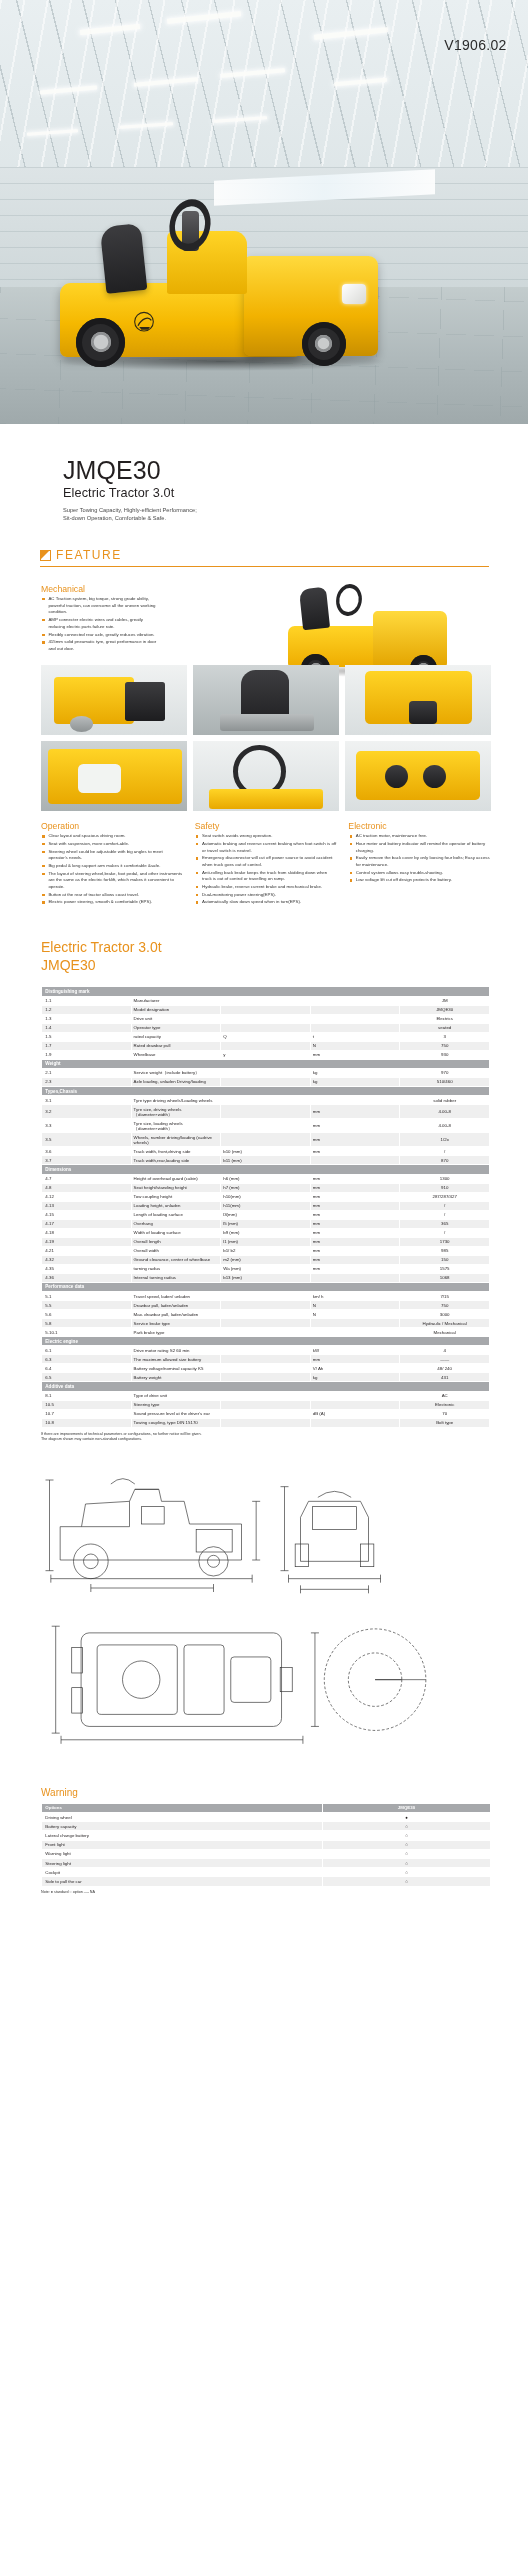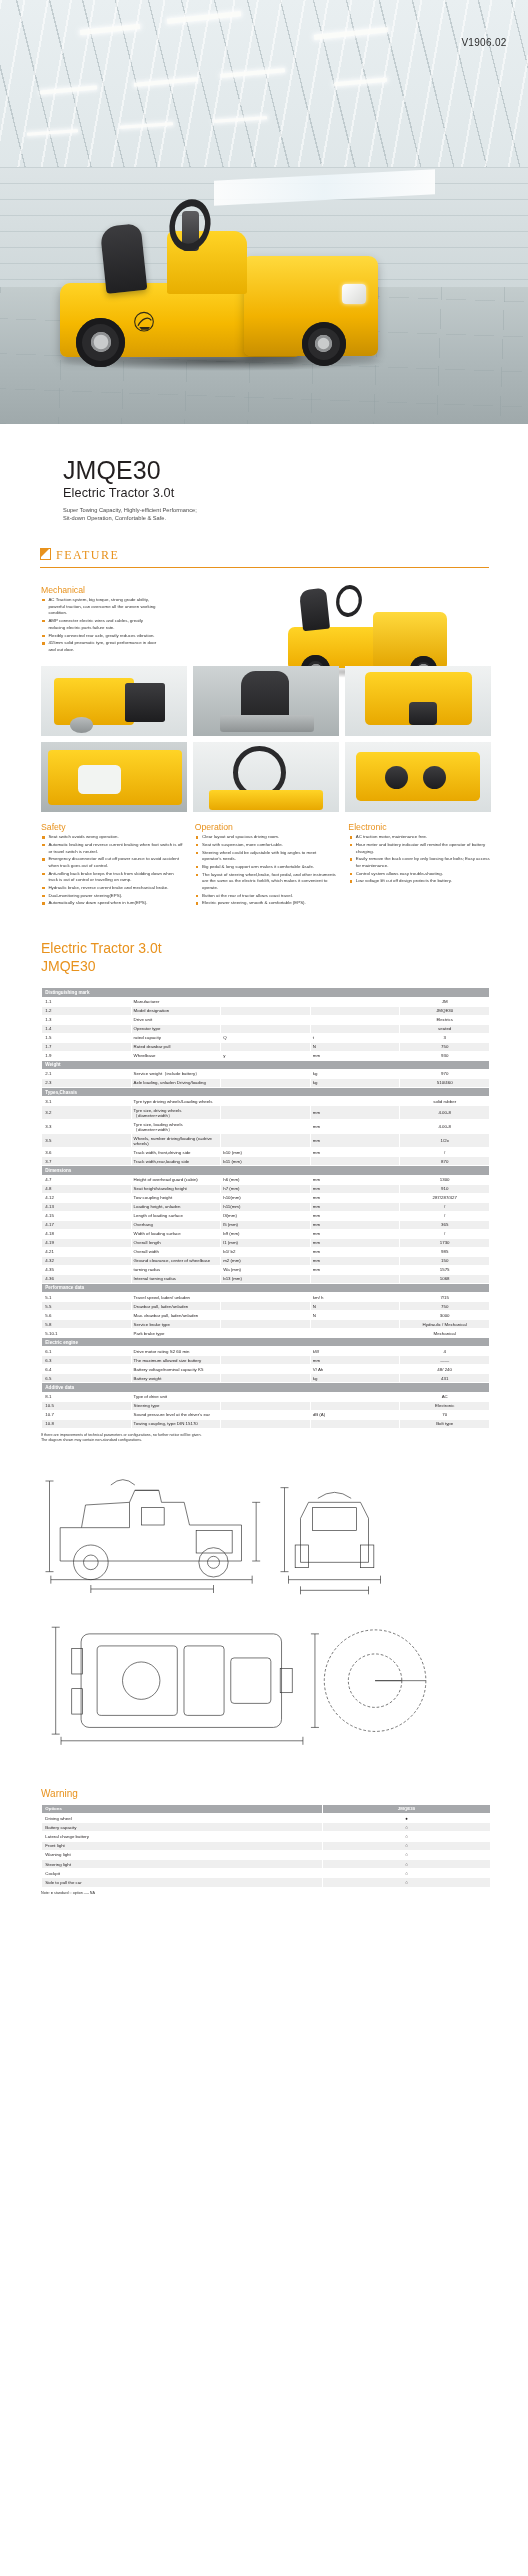--- a/index.html
+++ b/index.html
@@ -41,21 +41,21 @@
   }
   .hero-floor {
     position:absolute; top:287px; left:0; width:528px; height:137px;
     background:
       repeating-linear-gradient(92deg, rgba(140,155,158,.30) 0 0.7px, rgba(0,0,0,0) 0.7px 63px),
       repeating-linear-gradient(2deg, rgba(140,155,158,.22) 0 0.7px, rgba(0,0,0,0) 0.7px 35px),
       linear-gradient(to bottom,#c3cccd,#aeb8ba 55%, #9fa9ab);
   }
   .version {
     position:absolute; top:37px; right:21.4px;
-    font-size:10px; color:#2b2b2b; letter-spacing:0.3px;
+    font-size:14px; color:#2b2b2b; letter-spacing:0.3px;
   }
   
   .tractor-hero { position:absolute; left:40px; top:184px; width:428px; height:234px; }
   .t-body {
     position:absolute; left:20px; top:99px; width:241px; height:74px;
     background:linear-gradient(to bottom,#ffd426,#f5b800 55%,#d99c00);
     border-radius:10.7px 5.3px 6.7px 6.7px;
     box-shadow:0 4px 9.4px rgba(0,0,0,.28);
   }
   .t-rear {
@@ -101,21 +101,21 @@
   }
 
   
   .title-block { padding: 33px 0 0 63px; }
   .model-name { font-size: 25px; font-weight: 400; letter-spacing: 0.1px; color:#231f20; line-height:1.05; }
   .model-sub  { font-size: 12.7px; font-weight: 400; color:#231f20; margin-top: 2.7px; letter-spacing:0.1px; }
   .model-tag  { font-size: 5.7px; color:#4b4b4b; margin-top: 6px; line-height: 1.5; }
 
   
   .sec-head { margin: 25.4px 0 0 40px; width: 449px; }
-  .sec-head-row { display:flex; align-items:flex-start; gap:4.7px;font-family:Liberation Serif, serif; }
+  .sec-head-row { display:flex; align-items:center; gap:4.7px; }
   .sec-icon { width:11.4px; height:11.4px; border:1.3px solid #e8921d; position:relative; }
   .sec-icon:before {
     content:""; position:absolute; left:0; top:0; width:0; height:0;
     border-top: 8.7px solid #e8921d; border-right: 8.7px solid transparent;
   }
   .sec-title { font-size: 12px; color:#e8921d; letter-spacing: 1.5px; font-weight:400; }
   .sec-rule { height:1px; background:#e8921d; margin-top:3.3px; width:449px; }
 
   
   .feature-wrap { margin: 17.4px 0 0 0; position:relative; width:528px; }
@@ -310,41 +310,41 @@
     </div>
     <div class="thumb">
       <div class="th-yellow" style="left:10.7px;top:10.7px;width:124px;height:49px;border-radius:4.7px;"></div>
       <div class="th-black" style="left:40px;top:24px;width:23px;height:23px;border-radius:50%;"></div>
       <div class="th-black" style="left:78px;top:24px;width:23px;height:23px;border-radius:50%;"></div>
     </div>
   </div>
 
   <div class="tri">
     <div class="col">
+      <div class="cat-title">Operation</div>
+      <ul class="bul">
+        <li>Clear layout and spacious driving room.</li>
+        <li>Seat with suspension, more comfort-able.</li>
+        <li>Steering wheel could be adjustable with big angles to meet operator's needs.</li>
+        <li>Big pedal &amp; long support arm makes it comfortable &amp;safe.</li>
+        <li>The layout of steering wheel,brake, foot pedal, and other instruments are the same as the electric forklift, which makes it convenient to operate.</li>
+        <li>Button at the rear of tractor allows coast travel.</li>
+        <li>Electric power steering, smooth &amp; comfortable (EPS).</li>
+      </ul>
+    </div>
+    <div class="col">
       <div class="cat-title">Safety</div>
       <ul class="bul">
         <li>Seat switch avoids wrong operation.</li>
         <li>Automatic braking and reverse current braking when foot switch is off or travel switch is neutrel.</li>
         <li>Emergency disconnector will cut off power source to avoid accident when truck goes out of control.</li>
         <li>Anti-rolling back brake keeps the truck from skidding down when truck is out of control or travelling on ramp.</li>
         <li>Hydraulic brake, reverse current brake and mechanical brake.</li>
         <li>Dual-monitoring power steering(EPS).</li>
         <li>Automatically slow down speed when in turn(EPS).</li>
-      </ul>
-    </div>
-    <div class="col">
-      <div class="cat-title">Operation</div>
-      <ul class="bul">
-        <li>Clear layout and spacious driving room.</li>
-        <li>Seat with suspension, more comfort-able.</li>
-        <li>Steering wheel could be adjustable with big angles to meet operator's needs.</li>
-        <li>Big pedal &amp; long support arm makes it comfortable &amp;safe.</li>
-        <li>The layout of steering wheel,brake, foot pedal, and other instruments are the same as the electric forklift, which makes it convenient to operate.</li>
-        <li>Button at the rear of tractor allows coast travel.</li>
-        <li>Electric power steering, smooth &amp; comfortable (EPS).</li>
       </ul>
     </div>
     <div class="col">
       <div class="cat-title">Electronic</div>
       <ul class="bul">
         <li>AC traction motor, maintenance free.</li>
         <li>Hour meter and battery indicator will remind the operator of battery charging.</li>
         <li>Easily remove the back cover by only loosing four bolts; Easy access for maintenance.</li>
         <li>Control system allows easy trouble-shooting.</li>
         <li>Low voltage lift cut off design protects the battery.</li>

